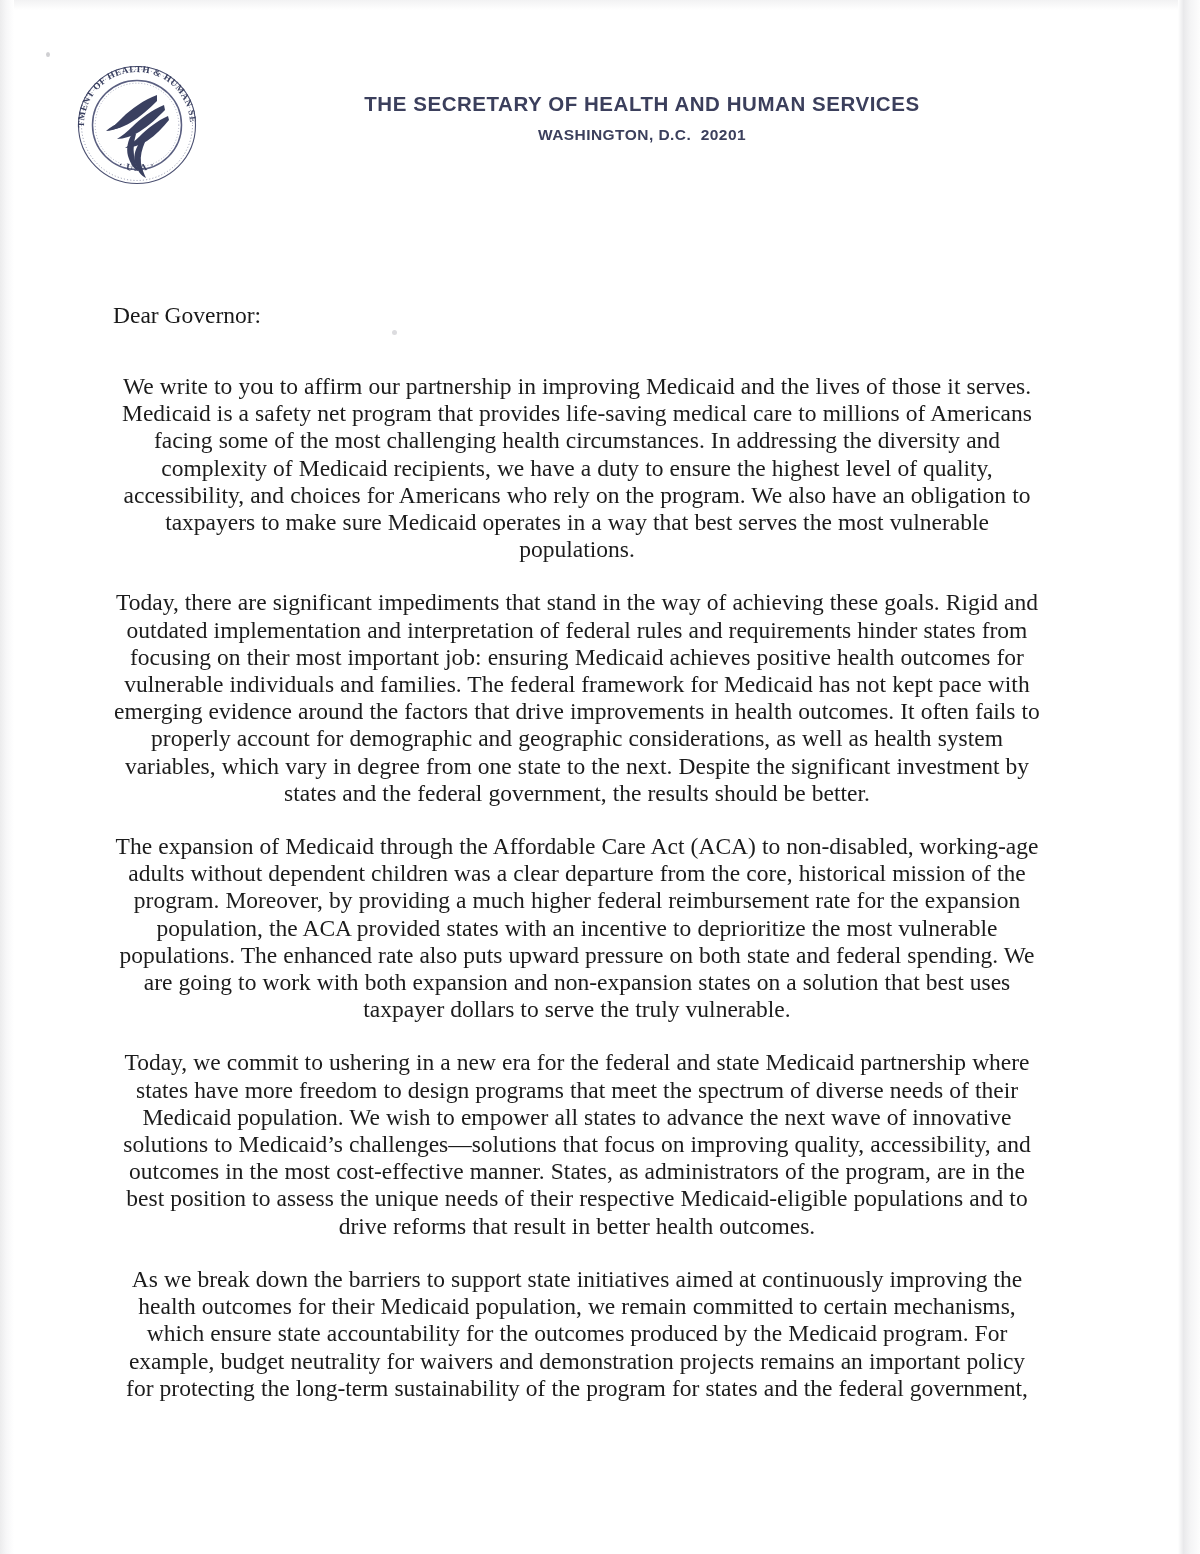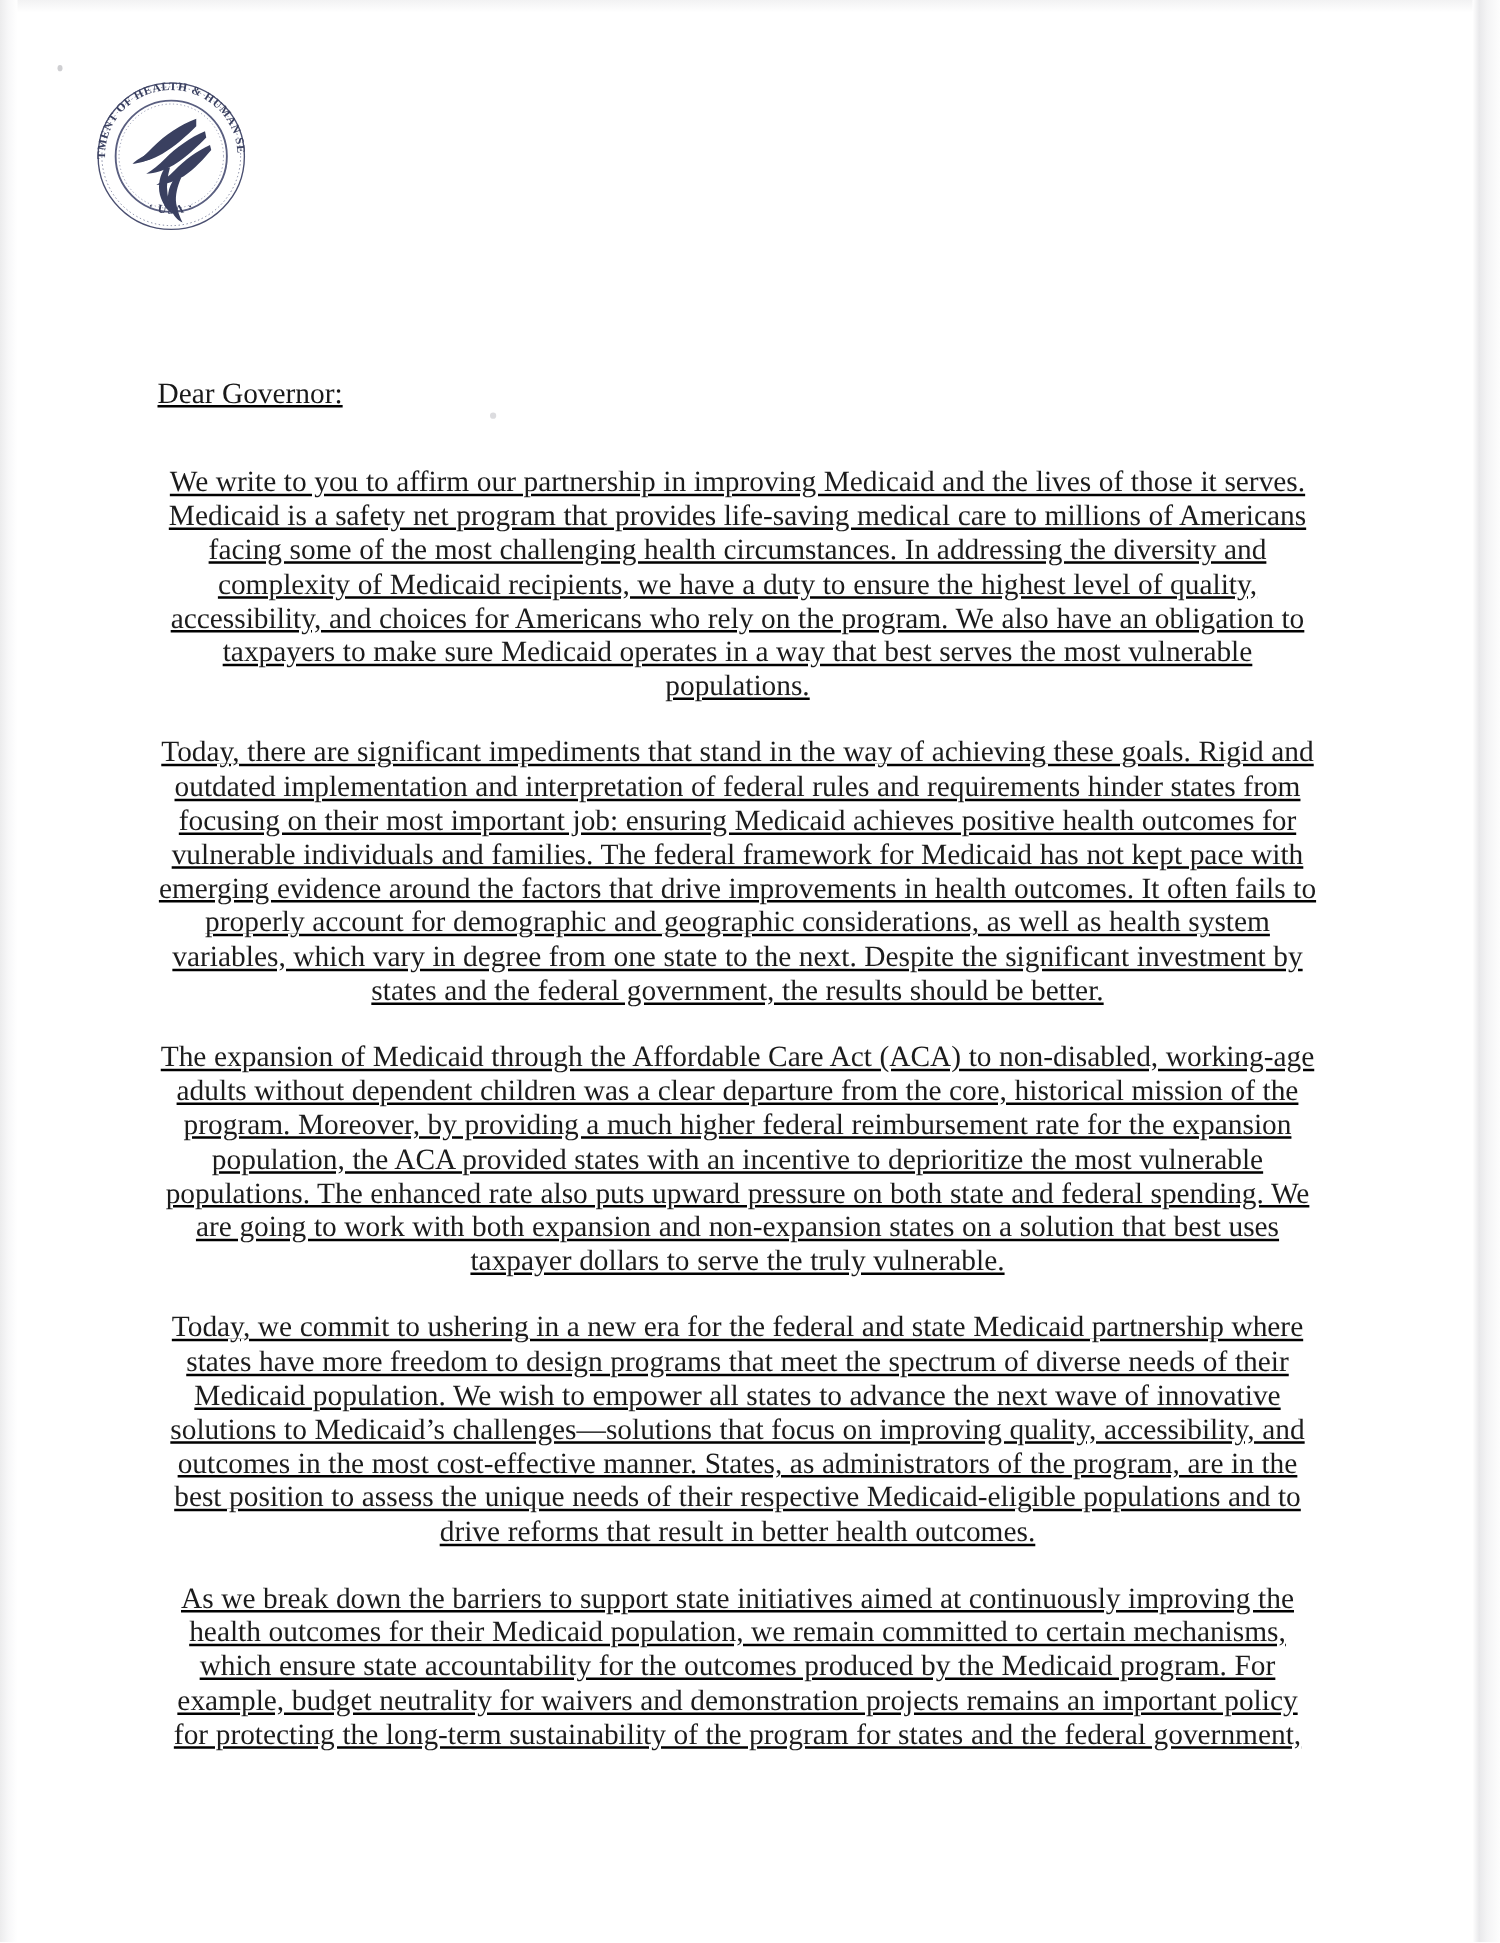--- a/index.html
+++ b/index.html
@@ -84,24 +84,23 @@
     font-size: 15.5px;
     letter-spacing: 0.45px;
     color: #3b3f5c;
     margin-top: 9px;
     white-space: pre;
   }
 
   
   .body-block {
     position: absolute;
-    left: 126px;
+    left: 113px;
     top: 302px;
     width: 928px;
-    text-decoration: underline;
   }
   .salutation {
     font-size: 23.5px;
     color: #191919;
     line-height: 27px;
     margin: 0 0 44px 0;
   }
   .para {
     font-size: 23.5px;
     color: #1c1c1c;
@@ -145,20 +144,24 @@
           <path d="M 95,45 C 82,50 70,58 60,68 C 55,73 51,77 46,80 C 53,80 61,77 68,73 C 78,67 87,59 95,51 Z" fill="#3a4060" stroke="none"></path>
           <path d="M 102,55 C 90,60 79,68 70,77 C 65,82 60,86 55,89 C 62,89 70,86 77,82 C 87,76 96,67 103,60 Z" fill="#3a4060" stroke="none"></path>
           <path d="M 106,66 C 95,71 86,78 78,86 C 73,91 68,95 63,98 C 70,98 78,95 85,91 C 94,85 101,77 107,70 Z" fill="#3a4060" stroke="none"></path>
           <path d="M 60,72 C 54,74 48,77 44,81 C 48,81 54,79 59,77 Z" fill="#3a4060" stroke="none"></path>
           <path d="M 74,84 C 72,91 71,98 72,105 C 73,112 75,117 76,121 C 72,119 68,113 66,106 C 64,98 66,90 70,84 Z" fill="#3a4060" stroke="none"></path>
           <path d="M 83,92 C 80,99 78,106 79,113 C 80,119 82,124 84,128 C 79,126 75,120 73,113 C 71,105 74,97 79,91 Z" fill="#3a4060" stroke="none"></path>
         </g>
       </svg>
     </div>
 
+    <div class="headtext">
+      <div class="head-line1">THE SECRETARY OF HEALTH AND HUMAN SERVICES</div>
+      <div class="head-line2">WASHINGTON, D.C.  20201</div>
+    </div>
   </div>
 
   <div class="body-block">
     <p class="salutation">Dear Governor:</p>
     <p class="para">We write to you to affirm our partnership in improving Medicaid and the lives of those it serves.  Medicaid is a safety net program that provides life-saving medical care to millions of Americans facing some of the most challenging health circumstances.  In addressing the diversity and complexity of Medicaid recipients, we have a duty to ensure the highest level of quality, accessibility, and choices for Americans who rely on the program.  We also have an obligation to taxpayers to make sure Medicaid operates in a way that best serves the most vulnerable populations.</p>
     <p class="para">Today, there are significant impediments that stand in the way of achieving these goals.  Rigid and outdated implementation and interpretation of federal rules and requirements hinder states from focusing on their most important job:  ensuring Medicaid achieves positive health outcomes for vulnerable individuals and families.  The federal framework for Medicaid has not kept pace with emerging evidence around the factors that drive improvements in health outcomes.  It often fails to properly account for demographic and geographic considerations, as well as health system variables, which vary in degree from one state to the next.  Despite the significant investment by states and the federal government, the results should be better.</p>
     <p class="para">The expansion of Medicaid through the Affordable Care Act (ACA) to non-disabled, working-age adults without dependent children was a clear departure from the core, historical mission of the program.  Moreover, by providing a much higher federal reimbursement rate for the expansion population, the ACA provided states with an incentive to deprioritize the most vulnerable populations.  The enhanced rate also puts upward pressure on both state and federal spending.  We are going to work with both expansion and non-expansion states on a solution that best uses taxpayer dollars to serve the truly vulnerable.</p>
     <p class="para">Today, we commit to ushering in a new era for the federal and state Medicaid partnership where states have more freedom to design programs that meet the spectrum of diverse needs of their Medicaid population.  We wish to empower all states to advance the next wave of innovative solutions to Medicaid’s challenges—solutions that focus on improving quality, accessibility, and outcomes in the most cost-effective manner.  States, as administrators of the program, are in the best position to assess the unique needs of their respective Medicaid-eligible populations and to drive reforms that result in better health outcomes.</p>
     <p class="para">As we break down the barriers to support state initiatives aimed at continuously improving the health outcomes for their Medicaid population, we remain committed to certain mechanisms, which ensure state accountability for the outcomes produced by the Medicaid program.  For example, budget neutrality for waivers and demonstration projects remains an important policy for protecting the long-term sustainability of the program for states and the federal government,</p>
   </div>

